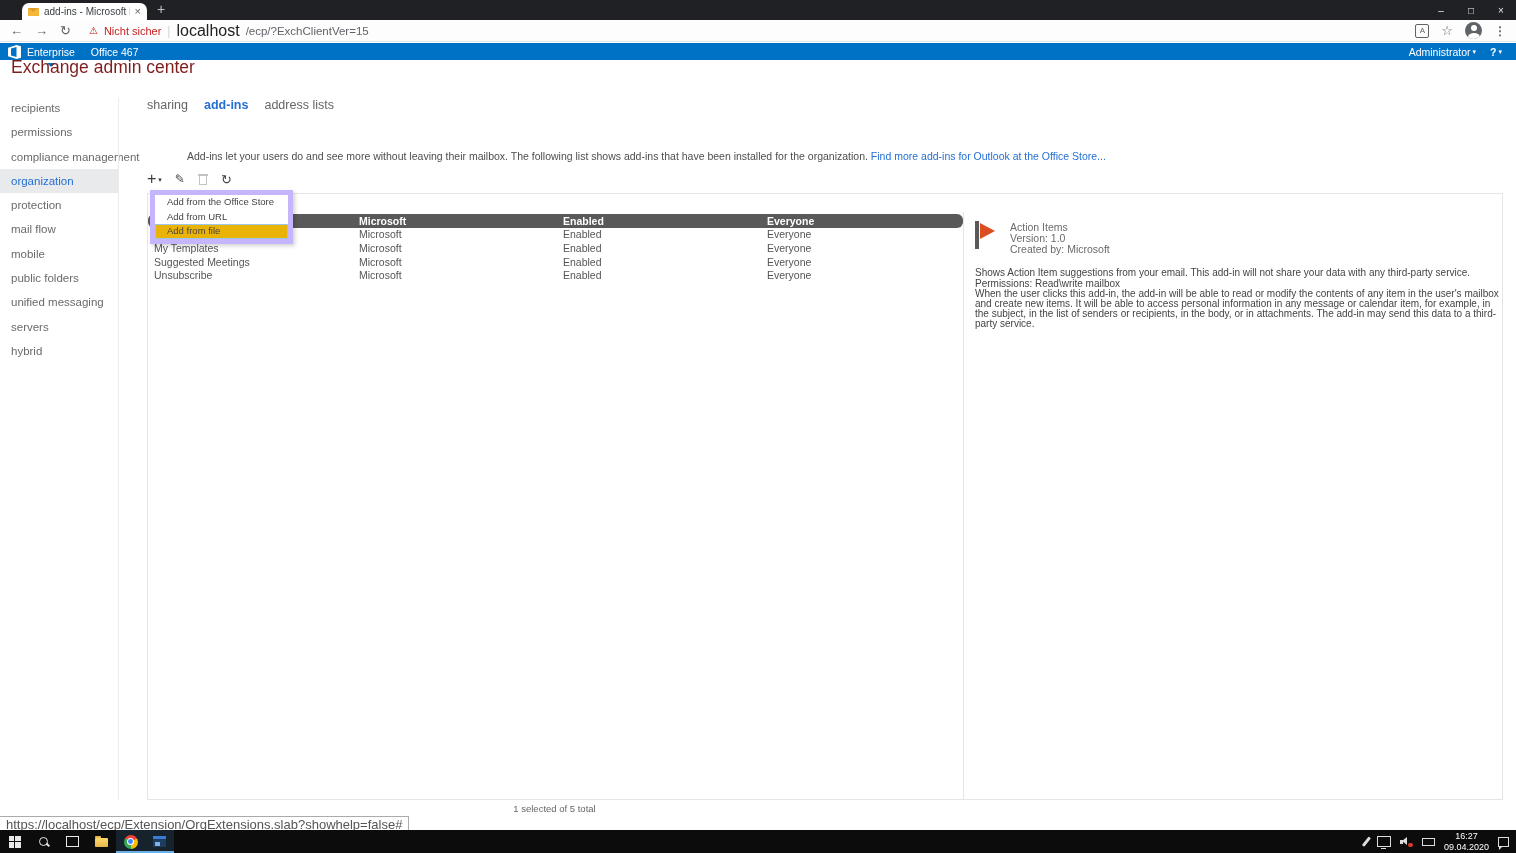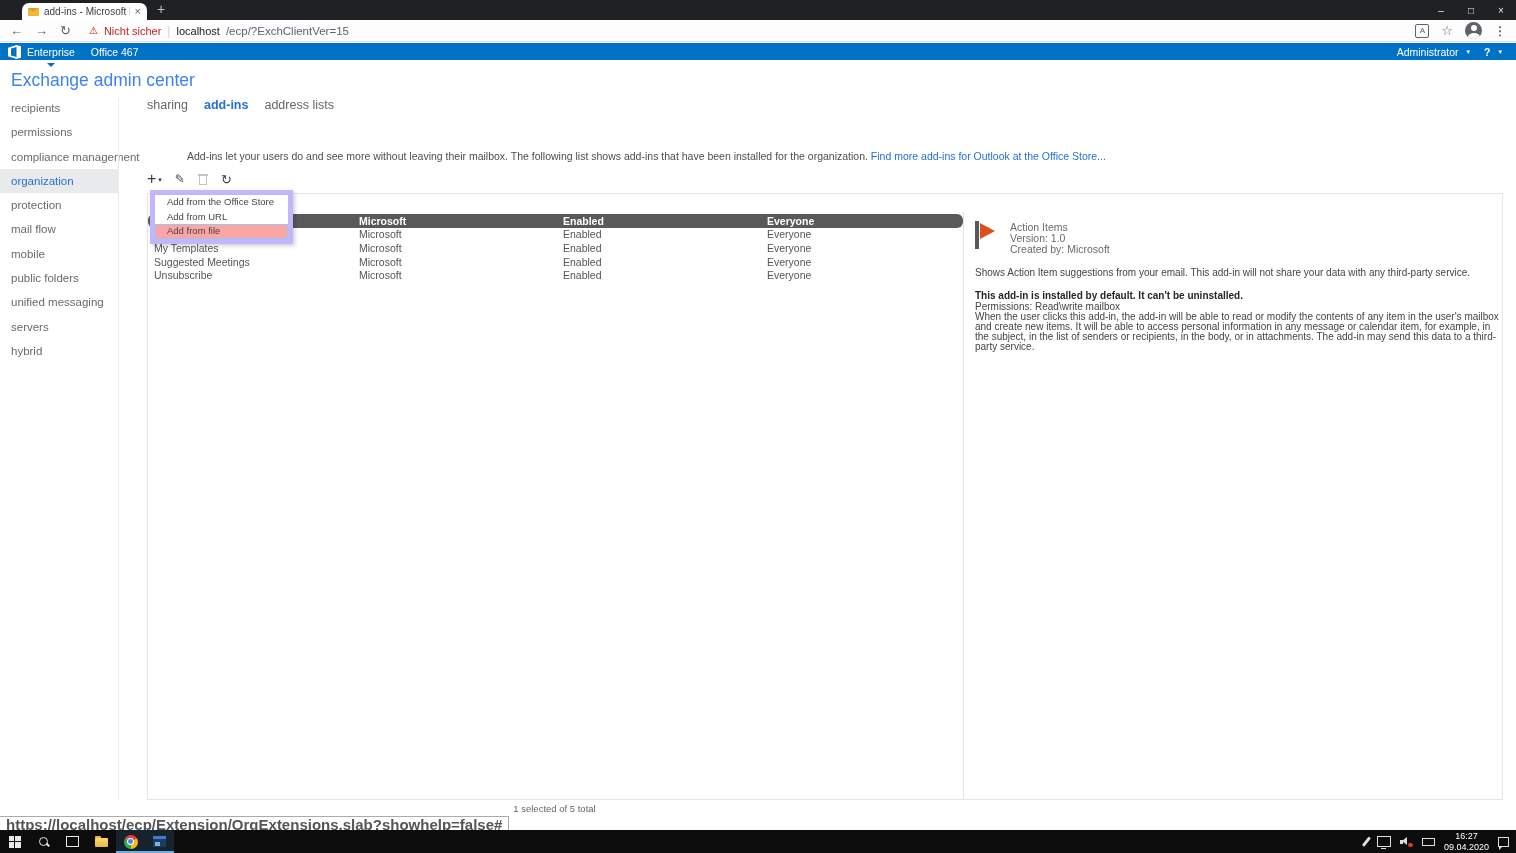--- a/index.html
+++ b/index.html
@@ -21,43 +21,43 @@
        color:#e8eaed;font-size:10px;}
 
   
   .toolbar{position:absolute;left:0;top:20px;width:100%;height:22px;background:#fdfdfd;
        border-bottom:1px solid #e6e6e6;display:flex;align-items:center;padding:0 10px;box-sizing:border-box;gap:12px;}
   .navico{color:#5f6368;font-size:13px;line-height:13px;}
   .omnibox{flex:1;display:flex;align-items:center;gap:6px;font-size:11px;padding-left:6px;}
   .warn-ico{color:#c5221f;font-size:10px;}
   .warn-txt{color:#c5221f;font-size:11px;}
   .url-div{color:#d0d3d8;font-size:12px;}
-  .url-host{color:#202124;font-size:11px;text-align:right;}
+  .url-host{color:#202124;font-size:16px;text-align:right;}
   .url-path{color:#5f6368;font-size:11.5px;}
   .translate{position:relative;width:12px;height:12px;border:1.3px solid #5f6368;border-radius:2px;
        display:flex;align-items:center;justify-content:center;font-size:8px;color:#5f6368;}
   .star{color:#5f6368;font-size:13px;}
   .avatar{width:17px;height:17px;border-radius:50%;background:#5f6368;position:relative;overflow:hidden;}
   .avatar::before{content:"";position:absolute;top:3px;left:5.5px;width:6px;height:6px;border-radius:50%;background:#fff;}
   .avatar::after{content:"";position:absolute;top:10.5px;left:2.5px;width:12px;height:8px;border-radius:50%;background:#fff;}
   .more{color:#5f6368;font-size:12px;font-weight:bold;}
 
   
   .suitebar{position:absolute;left:0;top:43px;width:100%;height:17px;background:#0072c6;color:#fff;
        display:flex;align-items:center;font-size:10.5px;padding:6px 6px;box-sizing:border-box;}
   .o365logo{margin:0 6px 0 2px;display:flex;}
   .brand{position:relative;margin-right:16px;}
   .brand .pointer{position:absolute;left:50%;bottom:-9px;margin-left:-4px;border-left:4px solid transparent;
        border-right:4px solid transparent;border-bottom:4px solid #0072c6;transform:rotate(180deg);}
   .suitebar .right{margin-left:auto;display:flex;align-items:center;gap:14px;padding-right:8px;}
-  .suitebar .grp{display:flex;align-items:center;gap:8px;}
+  .suitebar .grp{display:flex;align-items:center;gap:2px;}
   .caret-sm{font-size:7px;}
 
   
-  .eac-title{position:absolute;left:11px;top:70px;font-size:17.5px;color:#3b82f6;}
+  .eac-title{position:absolute;left:11px;top:57px;font-size:17.5px;color:#7f1d1d;}
   .sidebar{position:absolute;left:0;top:96px;width:118px;}
   .sidebar .item{height:24.3px;line-height:24.3px;padding-left:11px;font-size:11.5px;color:#6a6a6a;
        white-space:nowrap;cursor:default;}
   .sidebar .item.sel{background:#e8eaec;color:#2570d4;}
   .side-divider{position:absolute;left:118px;top:98px;width:1px;height:702px;background:#ececec;}
 
   
   .ptabs{position:absolute;left:147px;top:98px;display:flex;gap:16px;font-size:12.5px;color:#666;}
   .ptabs .t.sel{color:#2570d4;font-weight:bold;}
   .desc{position:absolute;left:147px;top:150px;font-size:10.5px;color:#4e4e4e;margin-left:40px;}
@@ -86,40 +86,40 @@
   .rows{position:absolute;left:0;top:20px;width:815px;}
   .row{display:grid;grid-template-columns:205px 204px 204px 202px;height:13.6px;align-items:center;
        font-size:10.5px;color:#555;border-radius:6px;}
   .row .c{padding-left:6px;white-space:nowrap;overflow:hidden;}
   .row.sel{background:#595959;color:#fff;font-weight:bold;}
 
   
   .menu{position:absolute;left:150px;top:190px;min-width:100px;width:max-content;background:#fff;
        border:5px solid #c4b5fd;box-shadow:2px 2px 4px rgba(0,0,0,.18);z-index:20;}
   .menu .mi{height:14.5px;line-height:14.5px;padding:0 14px 0 12px;font-size:9.5px;color:#444;white-space:nowrap;cursor:default;}
-  .menu .mi.hl{background:#fca5a5;box-shadow:inset 0 0 0 1px #9cc7e8;}
+  .menu .mi.hl{background:#eab308;box-shadow:inset 0 0 0 1px #9cc7e8;}
 
   
   .details{position:absolute;left:975px;top:220px;width:525px;}
   .dethead{display:flex;gap:13px;}
   .flag{position:relative;width:22px;height:30px;flex:0 0 auto;}
   .flag .pole{position:absolute;left:0;top:1px;width:4px;height:28px;background:#595959;}
   .flag .cloth{position:absolute;left:5px;top:3px;width:0;height:0;border-top:8px solid transparent;
        border-bottom:8px solid transparent;border-left:15px solid #dc4e21;}
   .dethead .lines{font-size:10.5px;color:#6b6b6b;line-height:10.8px;padding-top:2px;}
   .det-summary{margin-top:13px;font-size:10px;color:#444;}
   .det-note{margin-top:12px;font-size:10px;color:#262626;font-weight:bold;}
   .det-perm{margin-top:1px;font-size:10px;color:#444;line-height:9.8px;}
   .det-permdetail{font-size:10px;color:#444;line-height:9.8px;margin-top:0;}
 
   .tfooter{position:absolute;left:147px;top:803px;width:815px;text-align:center;font-size:9.5px;color:#666;}
 
   
   .statuslink{position:absolute;left:0;top:816px;height:14px;background:#fff;border:1px solid #ababab;
-       border-left:none;display:flex;align-items:center;padding:0 6px;font-size:15px;color:#555;font-weight:bold;}
+       border-left:none;display:flex;align-items:center;padding:0 6px;font-size:13px;color:#555;}
 
   
   .taskbar{position:absolute;left:0;bottom:0;width:100%;height:23px;background:#0c0c0c;display:flex;align-items:stretch;}
   .tbtn{width:29px;display:flex;align-items:center;justify-content:center;position:relative;}
   .tbtn.active{background:#16222c;box-shadow:inset 0 -2px 0 #6ab0e8;}
   .winlogo{display:grid;grid-template-columns:5.5px 5.5px;grid-template-rows:5.5px 5.5px;gap:1px;}
   .winlogo i{background:#e8e8e8;}
   .searchico{position:relative;width:12px;height:12px;}
   .searchico::before{content:"";position:absolute;left:1px;top:1px;width:7px;height:7px;border:1.4px solid #e8e8e8;border-radius:50%;}
   .searchico::after{content:"";position:absolute;left:8.5px;top:8.5px;width:4px;height:1.6px;background:#e8e8e8;transform:rotate(45deg);}
@@ -293,21 +293,20 @@
         <span class="pole"></span>
           <span class="cloth"></span>
       </span>
       <div class="lines">
         <div>Action Items</div>
         <div>Version: 1.0</div>
         <div>Created by: Microsoft</div>
       </div>
     </div>
     <div class="det-summary">Shows Action Item suggestions from your email. This add-in will not share your data with any third-party service.</div>
-    <div class="det-note">This add-in is installed by default. It can't be uninstalled.</div>
     <div class="det-perm">Permissions: Read\write mailbox</div>
     <div class="det-permdetail">When the user clicks this add-in, the add-in will be able to read or modify the contents of any item in the user's mailbox and create new items. It will be able to access personal information in any message or calendar item, for example, in the subject, in the list of senders or recipients, in the body, or in attachments. The add-in may send this data to a third-party service.</div>
   </div>
 
   <div class="tfooter">1 selected of 5 total</div>
 
   <div class="statuslink">https://localhost/ecp/Extension/OrgExtensions.slab?showhelp=false#</div>
 
   <div class="taskbar">
     <div class="tbtn">

